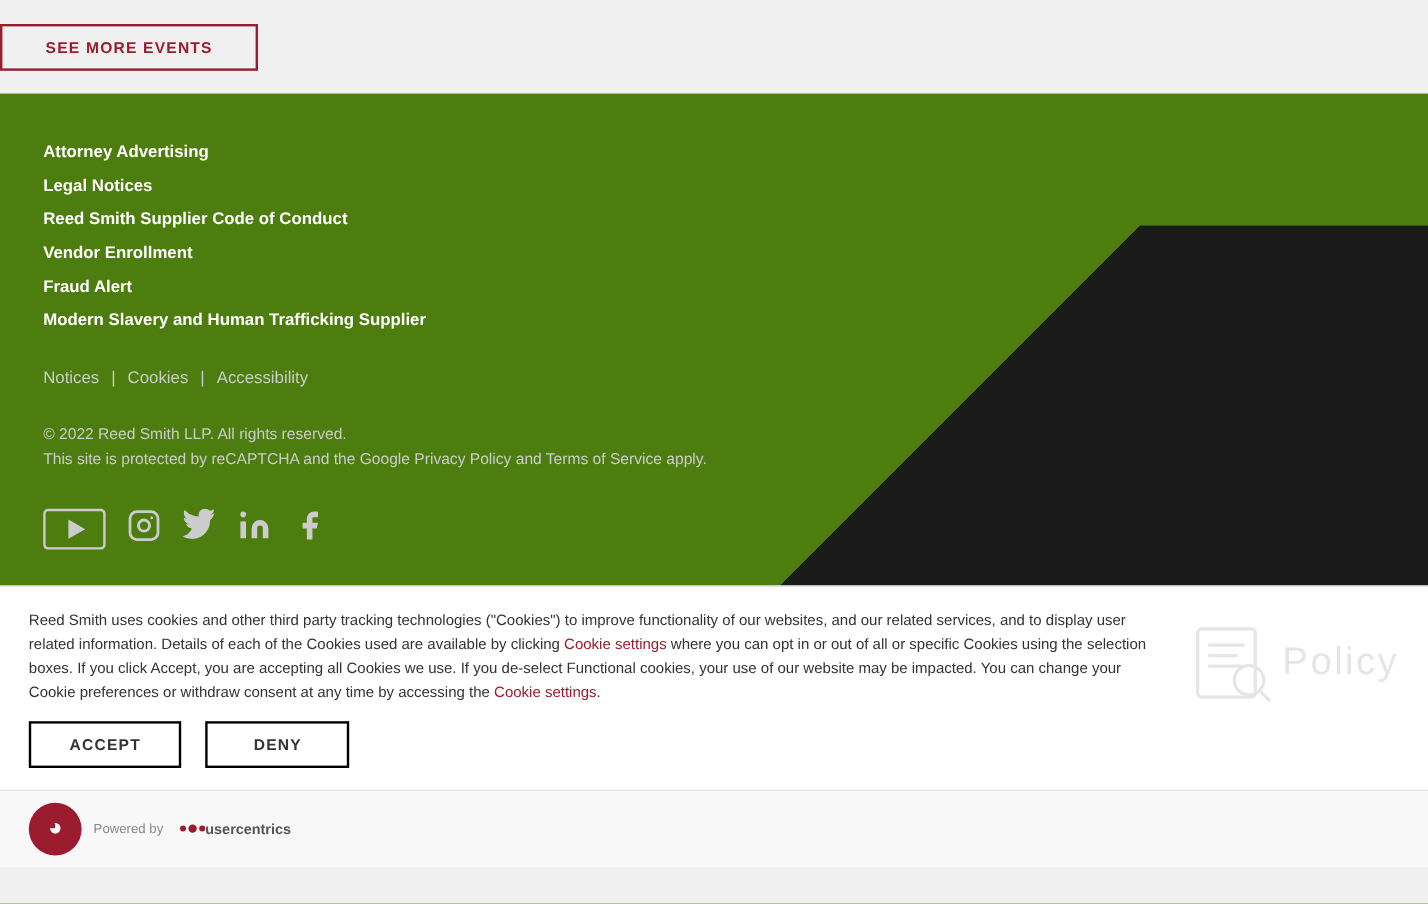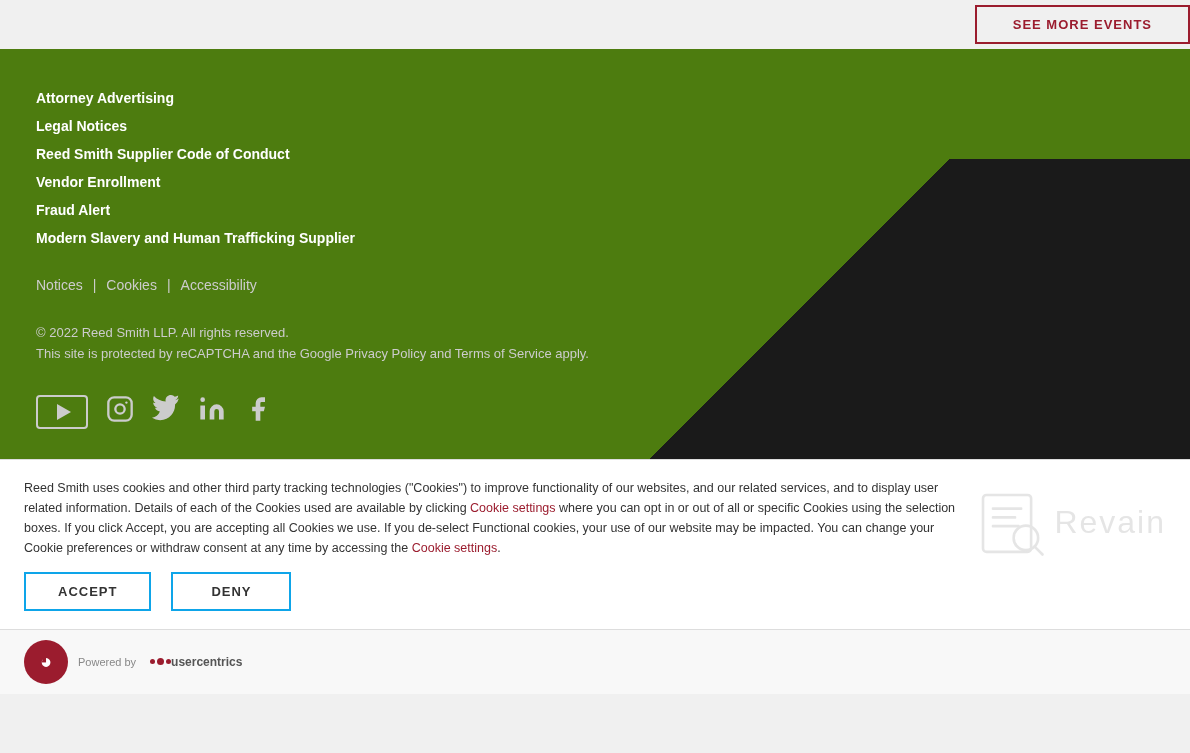--- a/index.html
+++ b/index.html
@@ -2,24 +2,24 @@
 <html><head>
   <meta charset="utf-8">
   <style>
     * { margin: 0; padding: 0; box-sizing: border-box; }
     body { font-family: Arial, sans-serif; background: #f0f0f0; width: 1190px; }
 
     
     .top-section {
       background: #f0f0f0;
       display: flex;
-      justify-content: flex-end;
+      justify-content: flex-start;
       align-items: center;
       padding: 18px 0;
-      height: 49px;
+      height: 78px;
     }
     .see-more-btn {
       border: 2px solid #9b1c2e;
       background: transparent;
       color: #9b1c2e;
       font-size: 13px;
       font-weight: bold;
       letter-spacing: 1px;
       padding: 10px 36px;
       cursor: pointer;
@@ -133,21 +133,21 @@
     .cookie-banner-text a {
       color: #9b1c2e;
       text-decoration: none;
     }
     .cookie-banner-actions {
       display: flex;
       gap: 20px;
       align-items: center;
     }
     .cookie-btn {
-      border: 2px solid #0ea5e9;
+      border: 2px solid #000000;
       background: transparent;
       color: #333;
       font-size: 13px;
       font-weight: 600;
       letter-spacing: 1px;
       padding: 10px 32px;
       cursor: pointer;
       text-transform: uppercase;
       min-width: 120px;
     }
@@ -324,21 +324,21 @@
     </div>
     <div class="revain-logo">
       <svg class="revain-icon" viewBox="0 0 80 80" fill="none">
         <rect x="8" y="8" width="55" height="65" rx="4" stroke="#999" stroke-width="3" fill="none"></rect>
         <rect x="18" y="22" width="35" height="3" rx="1" fill="#999"></rect>
         <rect x="18" y="32" width="28" height="3" rx="1" fill="#999"></rect>
         <rect x="18" y="42" width="32" height="3" rx="1" fill="#999"></rect>
         <circle cx="57" cy="57" r="14" stroke="#999" stroke-width="3" fill="none"></circle>
         <line x1="67" y1="67" x2="76" y2="76" stroke="#999" stroke-width="3" stroke-linecap="round"></line>
       </svg>
-      <span class="revain-text">Revain</span>
+      <span class="revain-text">Policy</span>
     </div>
   </div>
 </div>
 
 <div class="cookie-bottom">
   <button class="fingerprint-btn">
     <span class="fingerprint-icon">◕</span>
   </button>
   <span class="powered-by">Powered by</span>
   <div class="usercentrics-logo">

